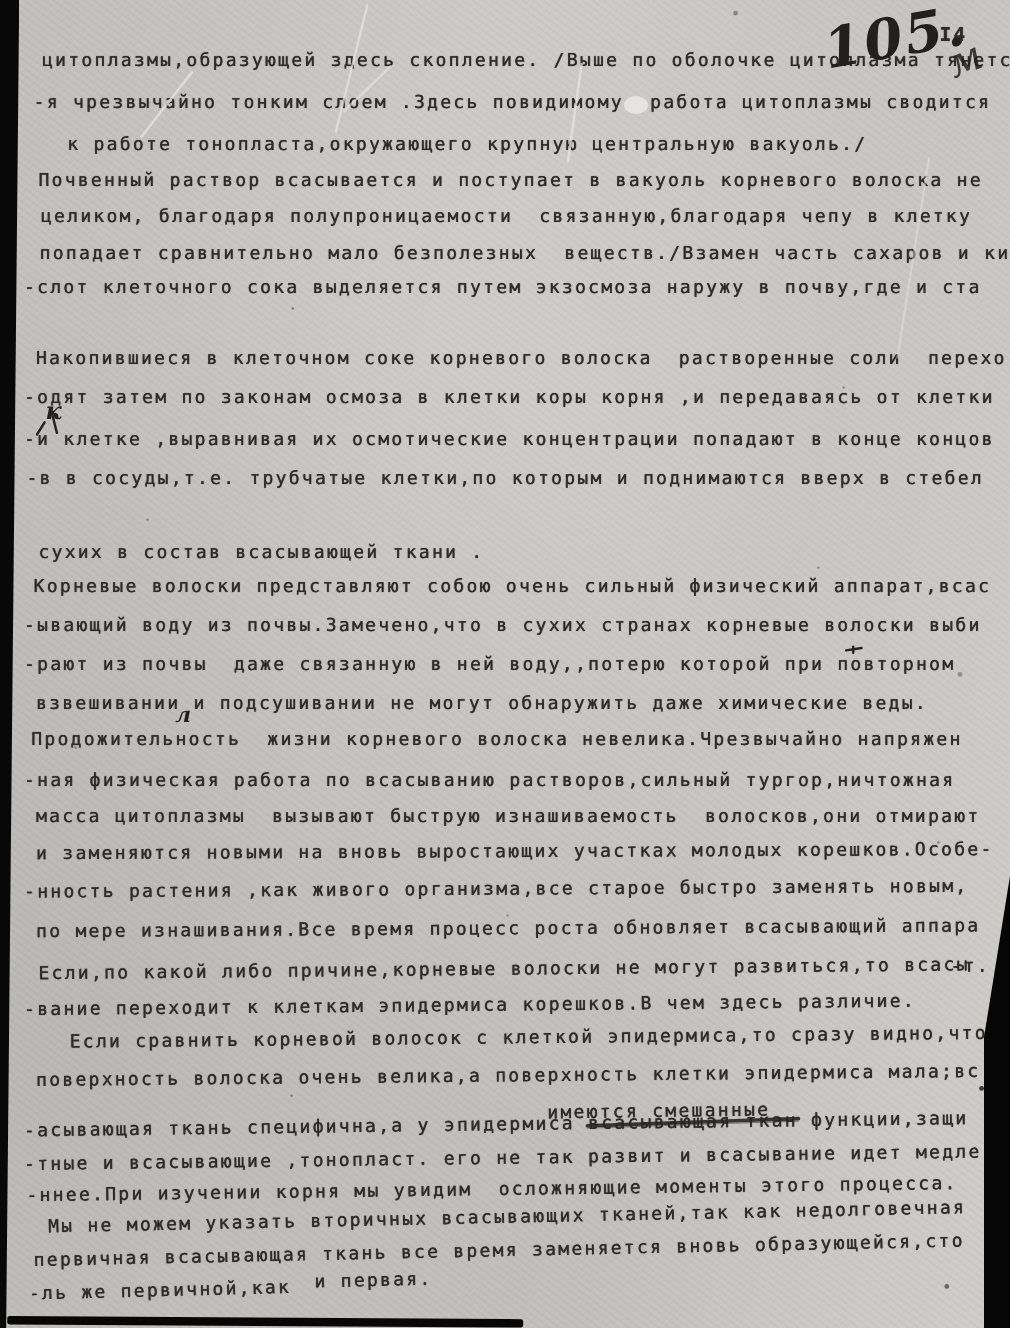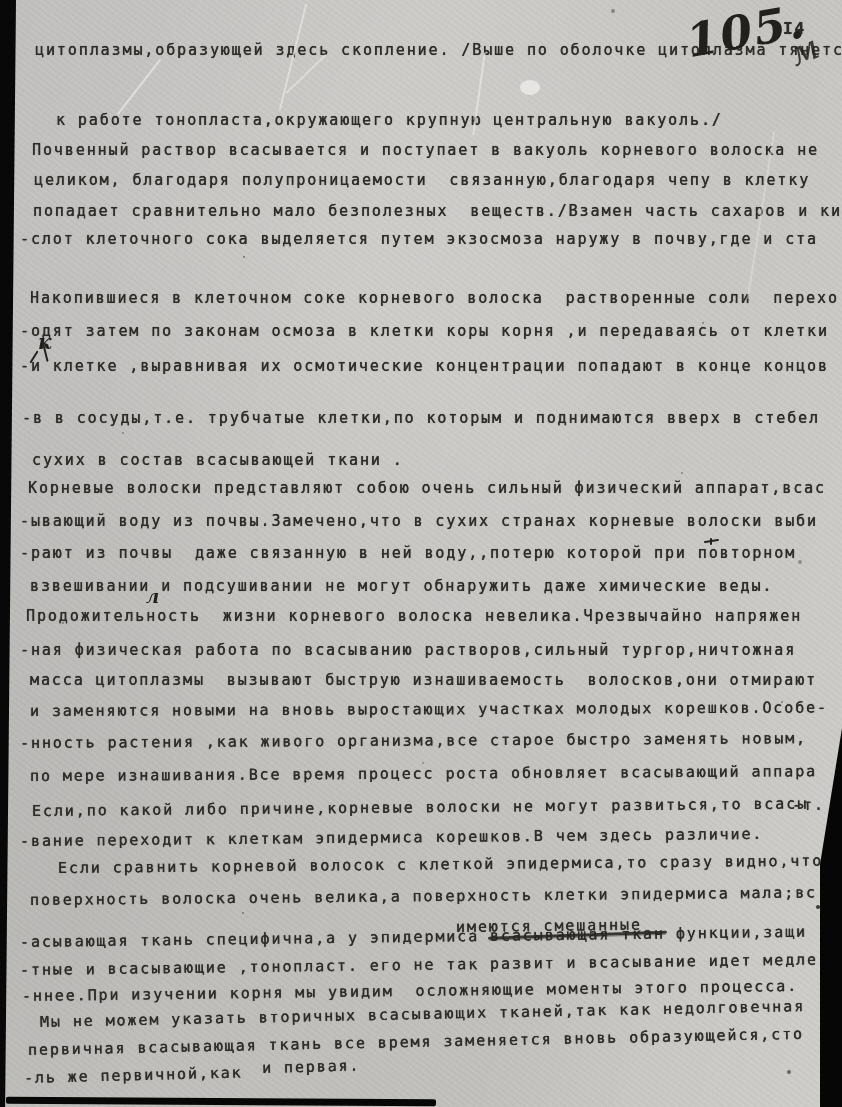--- a/index.html
+++ b/index.html
@@ -61,29 +61,30 @@
       788px 1071px 0 1px rgba(35,34,31,.6), 352px 1012px 0 0 rgba(35,34,31,.35),
       817px 906px 0 1px rgba(20,20,18,.8), 681px 472px 0 0 rgba(35,34,31,.4),
       566px 120px 0 0 rgba(35,34,31,.35);}
 </style>
 </head>
 <body>
 
 <div class="scan">
 
   <div class="t" style="top:40px;left:35px">цитоплазмы,образующей здесь скопление. /Выше по оболочке цитоплазма тянется</div>
+  <div class="t" style="top:75px;left:28px">-я чрезвычайно тонким слоем .Здесь повидимому  работа цитоплазмы сводится</div>
   <div class="t" style="top:110px;left:56px">к работе тонопласта,окружающего крупную центральную вакуоль./</div>
   <div class="t" style="top:140px;left:32px">Почвенный раствор всасывается и поступает в вакуоль корневого волоска не</div>
   <div class="t" style="top:170px;left:34px">целиком, благодаря полупроницаемости  связанную,благодаря чепу в клетку</div>
   <div class="t" style="top:201px;left:33px">попадает сравнительно мало безполезных  веществ./Взамен часть сахаров и ки</div>
   <div class="t" style="top:229px;left:20px">-слот клеточного сока выделяется путем экзосмоза наружу в почву,где и ста</div>
   <div class="t" style="top:288px;left:30px">Накопившиеся в клеточном соке корневого волоска  растворенные соли  перехо</div>
   <div class="t" style="top:321px;left:20px">-одят затем по законам осмоза в клетки коры корня ,и передаваясь от клетки</div>
   <div class="t" style="top:356px;left:20px">-и клетке ,выравнивая их осмотические концентрации попадают в конце концов</div>
-  <div class="t" style="top:408px;left:22px">-в в сосуды,т.е. трубчатые клетки,по которым и поднимаются вверх в стебел</div>
+  <div class="t" style="top:388px;left:22px">-в в сосуды,т.е. трубчатые клетки,по которым и поднимаются вверх в стебел</div>
   <div class="t" style="top:450px;left:32px">сухих в состав всасывающей ткани .</div>
   <div class="t" style="top:478px;left:28px">Корневые волоски представляют собою очень сильный физический аппарат,всас</div>
   <div class="t" style="top:511px;left:20px">-ывающий воду из почвы.Замечено,что в сухих странах корневые волоски выби</div>
   <div class="t" style="top:576px;left:30px">взвешивании и подсушивании не могут обнаружить даже химические веды.</div>
   <div class="t" style="top:543px;left:20px">-рают из почвы  даже связанную в ней воду,,потерю которой при повторном</div>
   <div class="t" style="top:606px;left:26px">Продожительность  жизни корневого волоска невелика.Чрезвычайно напряжен</div>
   <div class="t" style="top:640px;left:20px">-ная физическая работа по всасыванию растворов,сильный тургор,ничтожная</div>
   <div class="t" style="top:670px;left:30px">масса цитоплазмы  вызывают быструю изнашиваемость  волосков,они отмирают</div>
   <div class="t r2" style="top:701px;left:30px">и заменяются новыми на вновь выростающих участках молодых корешков.Особе-</div>
   <div class="t r3" style="top:733px;left:20px">-нность растения ,как живого организма,все старое быстро заменять новым,</div>

